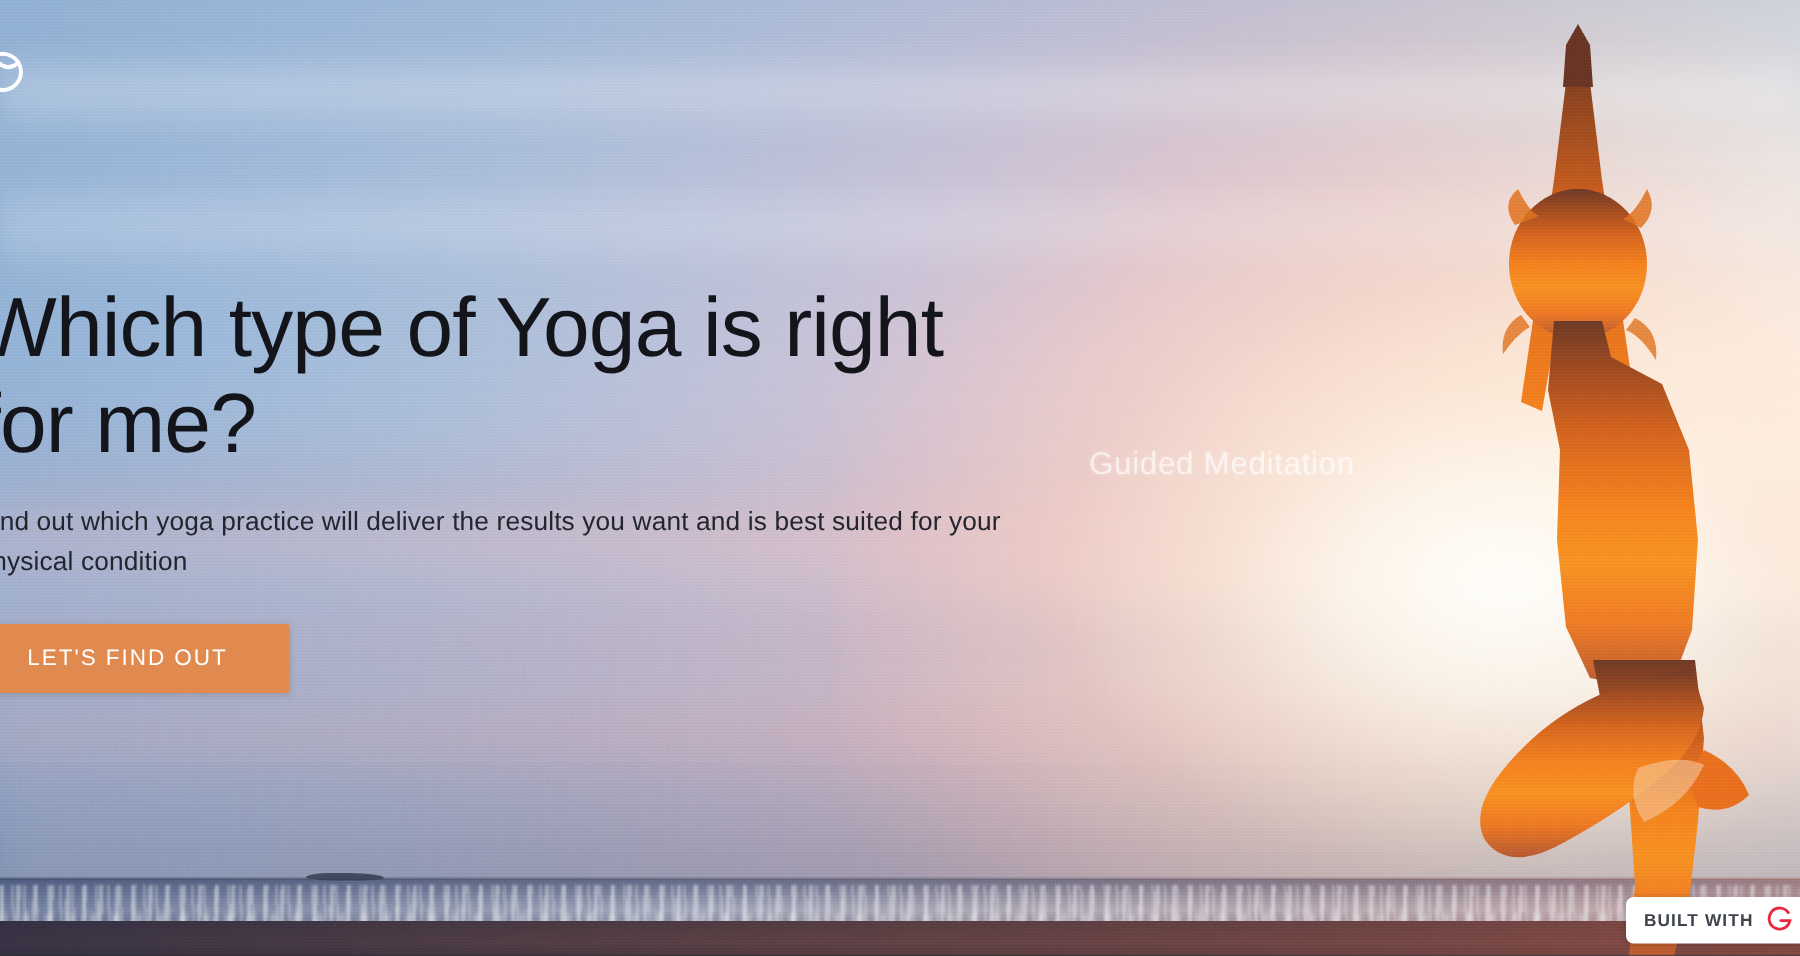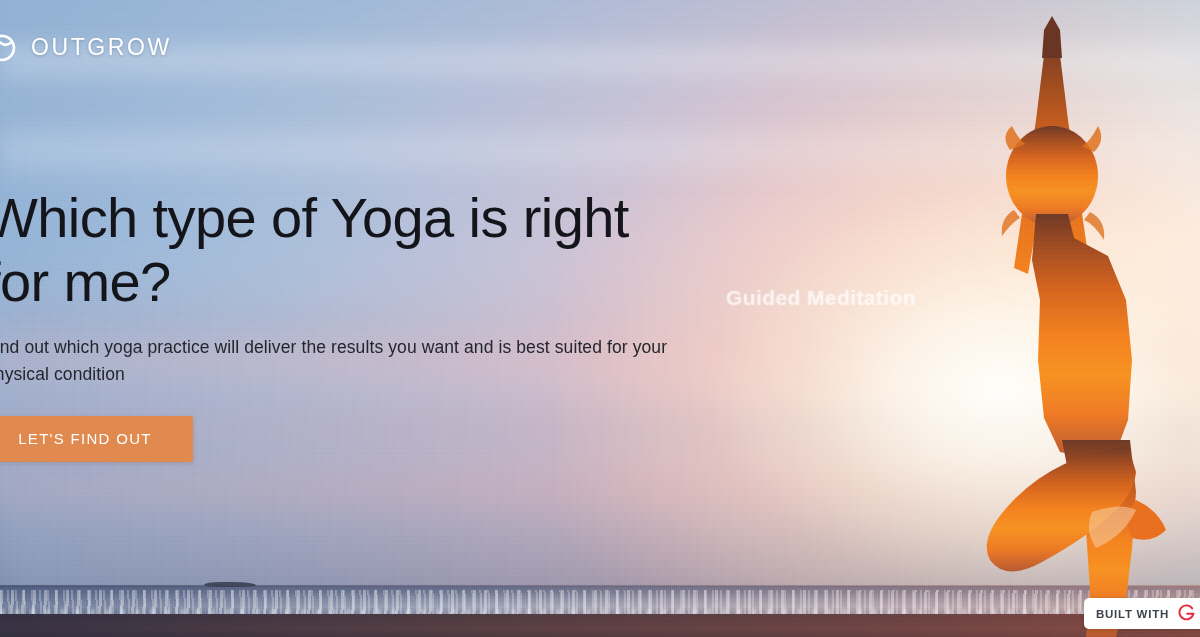--- a/index.html
+++ b/index.html
@@ -113,22 +113,22 @@
     background:repeating-linear-gradient(94deg, rgba(255,255,255,0.50) 0px, rgba(255,255,255,0.50) 5px, rgba(255,255,255,0) 5px, rgba(255,255,255,0) 15px);
     filter:blur(1.6px); opacity:0.75;
   }
 
   
   .yogi { position:absolute; right:0; top:0; width:260px; height:637px; }
   .yogi svg { display:block; width:100%; height:100%; }
 
   
   .watermark {
-    position:absolute; left:726px; top:286px;
-    font-size:21px; font-weight:700; letter-spacing:0.4px;
+    position:absolute; left:726px; top:298px;
+    font-size:21px; font-weight:400; letter-spacing:0.4px;
     color:rgba(255,255,255,0.62);
     text-shadow:0 0 3px rgba(255,255,255,0.35);
     white-space:nowrap; pointer-events:none;
   }
 
   
   .logo {
     position:absolute; left:-14px; top:30px;
     display:flex; align-items:center; gap:11px;
   }
@@ -263,21 +263,20 @@
     <div class="grain"></div>
   </div>
 
   <div class="logo">
     <span class="logo-mark">
       <svg viewBox="0 0 34 34" aria-hidden="true">
         <path d="M5 13 a12 12 0 1 0 6 -6" fill="none" stroke="#ffffff" stroke-width="2.6" stroke-linecap="round"></path>
         <path d="M12 11 q7 7 14 1" fill="none" stroke="#ffffff" stroke-width="2.6" stroke-linecap="round"></path>
       </svg>
     </span>
-    <span class="logo-text">OUTGROW</span>
   </div>
 
   <div class="hero">
     <h1 class="hero-title">Which type of Yoga is right
 for me?</h1>
     <p class="hero-sub">Find out which yoga practice will deliver the results you want and is best suited for your physical condition</p>
     <button class="cta">LET'S FIND OUT</button>
   </div>
 
   <div class="built-with">

